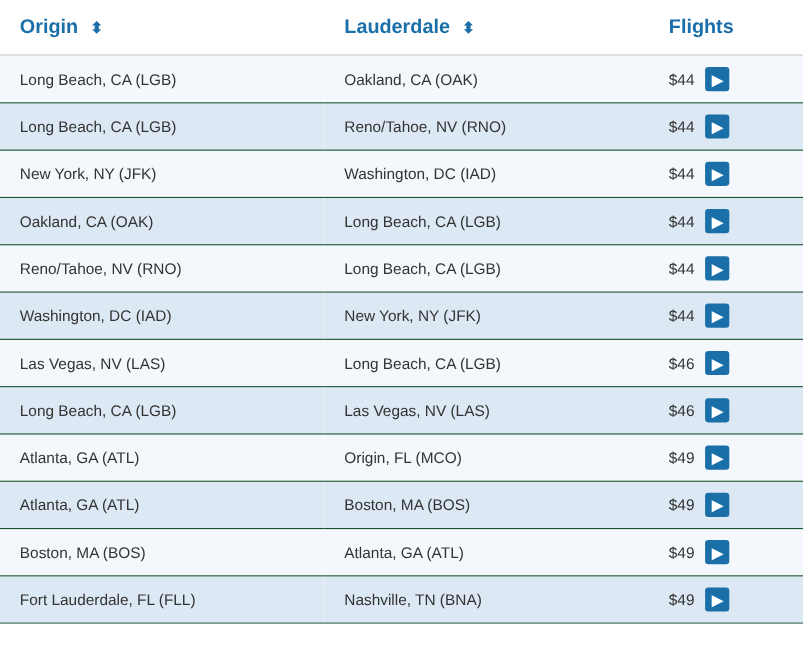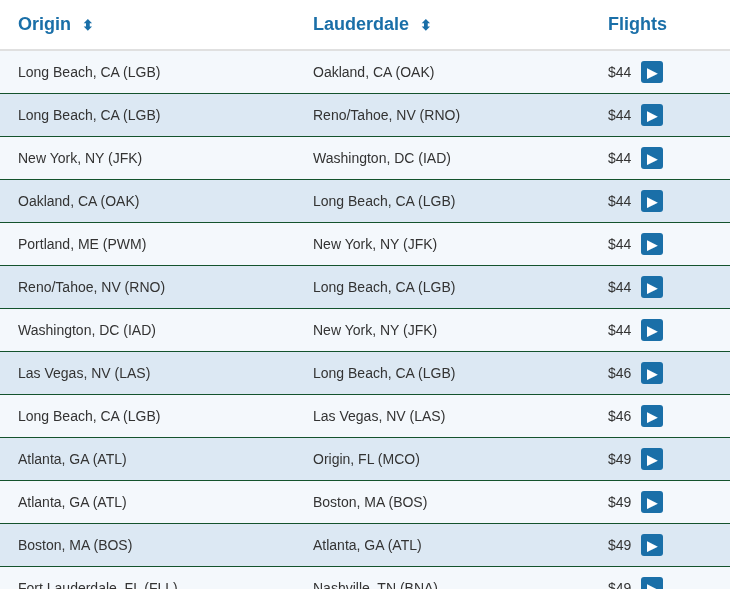--- a/index.html
+++ b/index.html
@@ -150,30 +150,20 @@
           <td>Oakland, CA (OAK)</td>
           <td>Long Beach, CA (LGB)</td>
           <td>
             <div class="flights-group">
               <span class="price-cell">$44</span>
               <span class="arrow-btn">▶</span>
             </div>
           </td>
         </tr>
         <tr>
-          <td>Portland, ME (PWM)</td>
-          <td>New York, NY (JFK)</td>
-          <td>
-            <div class="flights-group">
-              <span class="price-cell">$44</span>
-              <span class="arrow-btn">▶</span>
-            </div>
-          </td>
-        </tr>
-        <tr>
           <td>Reno/Tahoe, NV (RNO)</td>
           <td>Long Beach, CA (LGB)</td>
           <td>
             <div class="flights-group">
               <span class="price-cell">$44</span>
               <span class="arrow-btn">▶</span>
             </div>
           </td>
         </tr>
         <tr>

